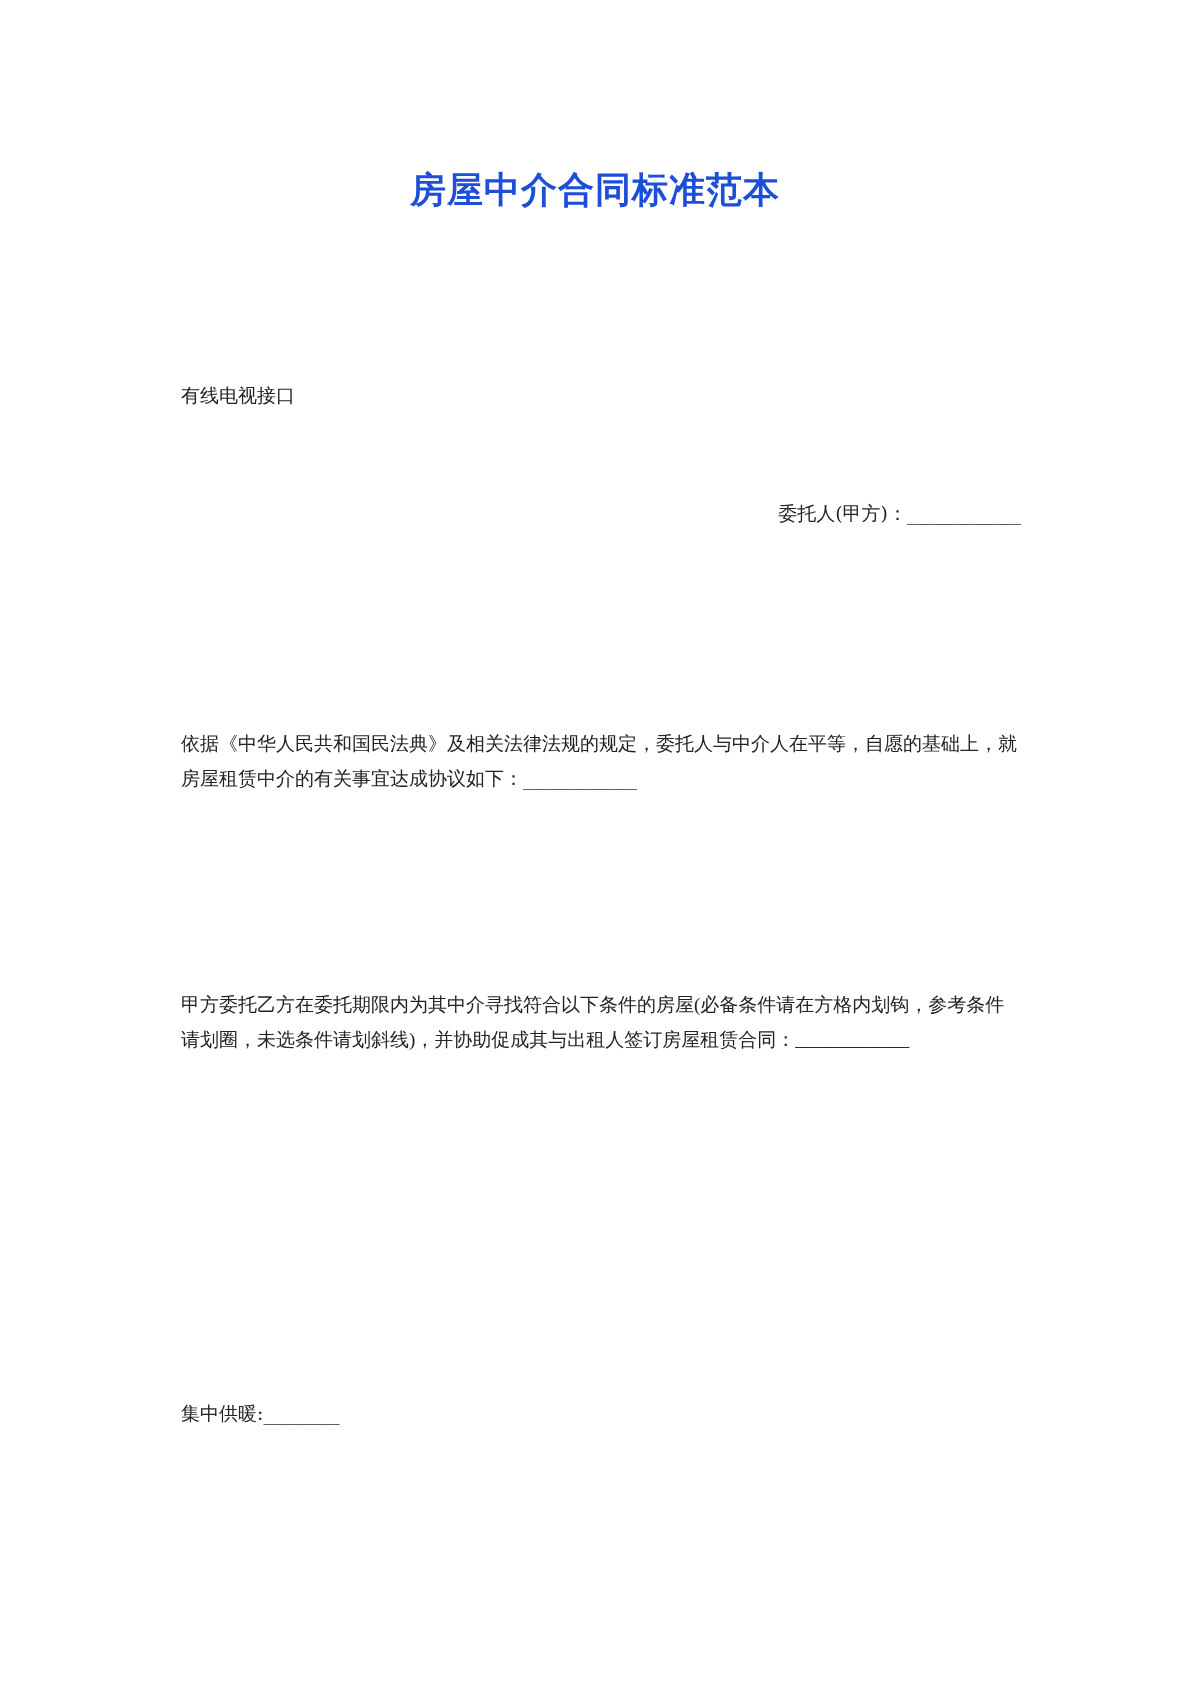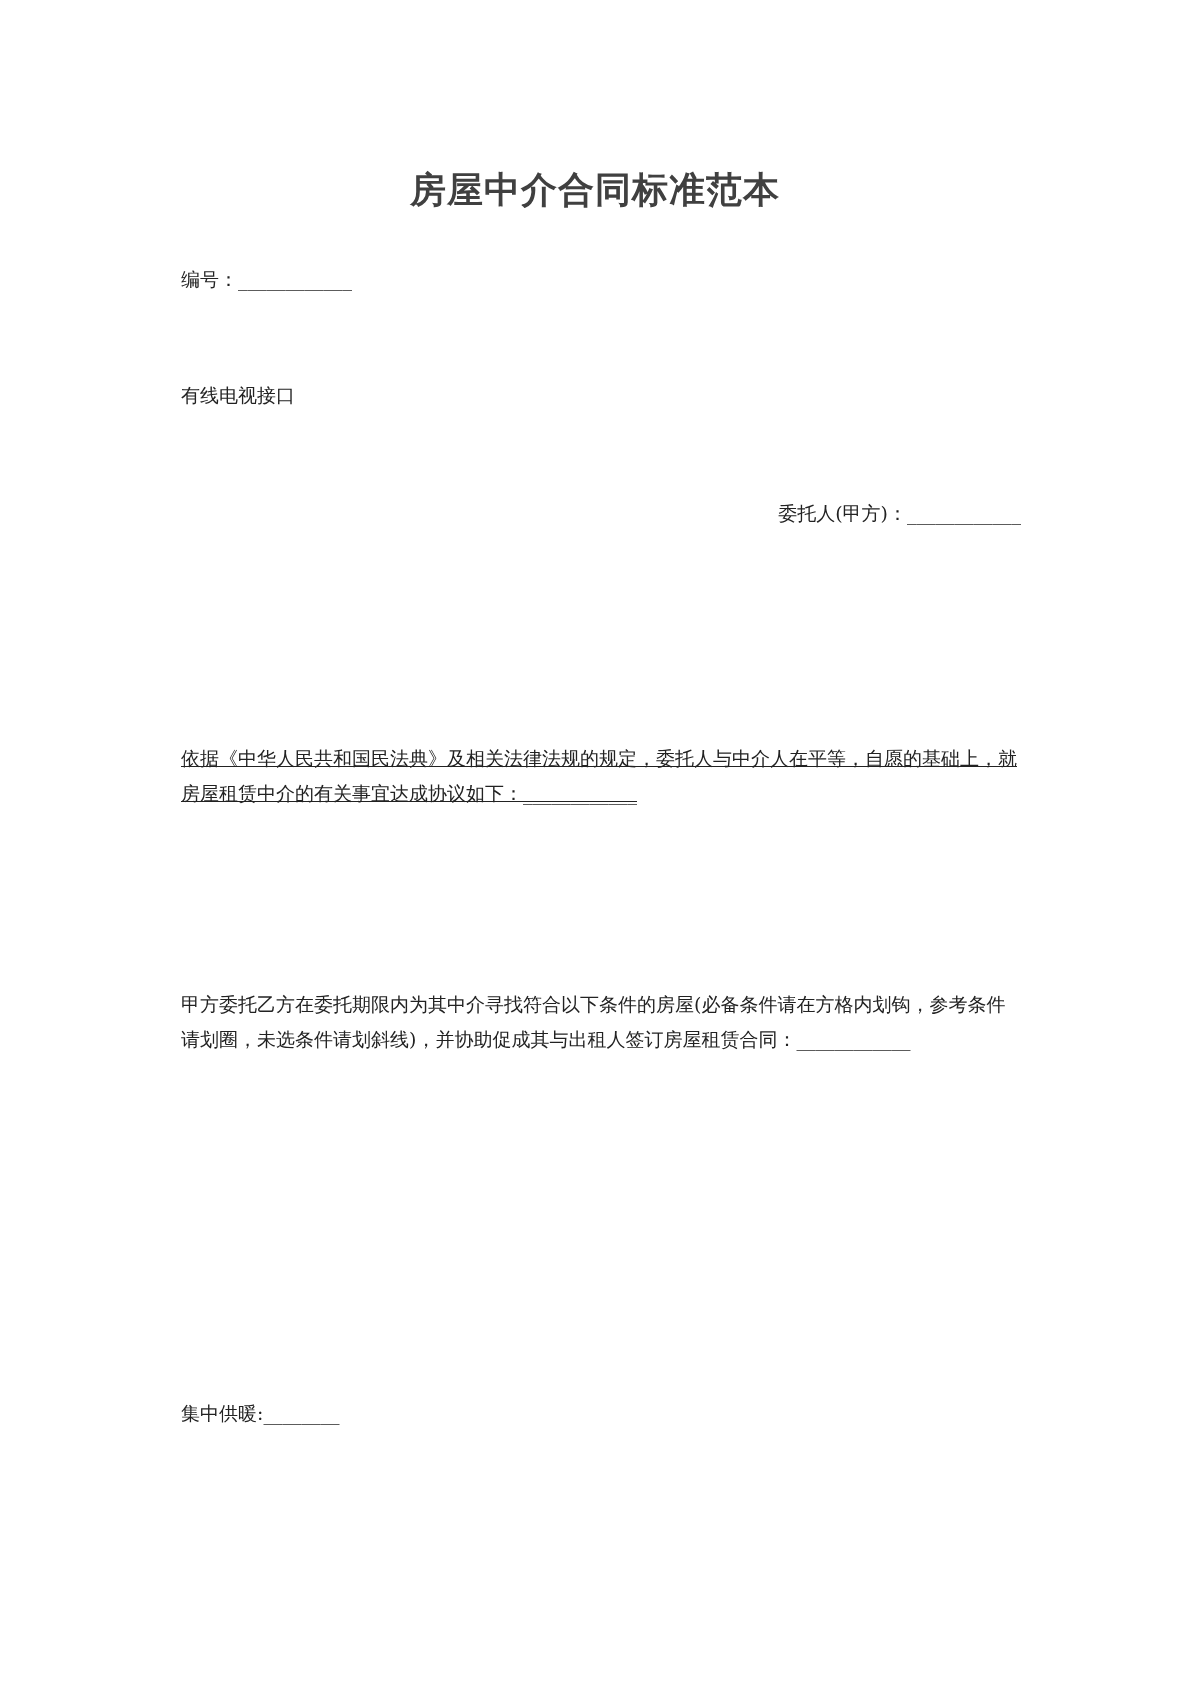--- a/index.html
+++ b/index.html
@@ -26,49 +26,48 @@
     .title {
       position: absolute;
       left: 0;
       top: 168px;
       width: 1190px;
       text-align: center;
       font-family: "DejaVu Sans", "Liberation Sans", sans-serif;
       font-weight: bold;
       font-size: 36px;
       letter-spacing: 1px;
-      color: #404040;
+      color: #1d4ed8;
       line-height: 44px;
     }
     .para {
       position: absolute;
       left: 181px;
       width: 840px;
       font-size: 19px;
       line-height: 35px;
       color: #222;
       white-space: normal;
       word-break: break-all;
     }
   </style>
 </head>
 <body>
 
 <div class="page">
 
   <div class="title">房屋中介合同标准范本</div>
 
-  <div class="para" style="top:262px;">编号：____________</div>
 
   <div class="para" style="top:378px;">有线电视接口</div>
 
   <div class="para" style="top:496px;text-align:right;">委托人(甲方)：____________</div>
 
 
-  <div class="para" style="top:741px;text-decoration:underline;">依据《中华人民共和国民法典》及相关法律法规的规定，委托人与中介人在平等，自愿的基础上，就房屋租赁中介的有关事宜达成协议如下：____________</div>
+  <div class="para" style="top:726px;">依据《中华人民共和国民法典》及相关法律法规的规定，委托人与中介人在平等，自愿的基础上，就房屋租赁中介的有关事宜达成协议如下：____________</div>
 
 
-  <div class="para" style="top:987px;">甲方委托乙方在委托期限内为其中介寻找符合以下条件的房屋(必备条件请在方格内划钩，参考条件请划圈，未选条件请划斜线)，并协助促成其与出租人签订房屋租赁合同：____________</div>
+  <div class="para" style="top:987px;font-family:Liberation Serif, serif;">甲方委托乙方在委托期限内为其中介寻找符合以下条件的房屋(必备条件请在方格内划钩，参考条件请划圈，未选条件请划斜线)，并协助促成其与出租人签订房屋租赁合同：____________</div>
 
 
   <div class="para" style="top:1396px;">集中供暖:________</div>
 
 </div>
 
 </body></html>

